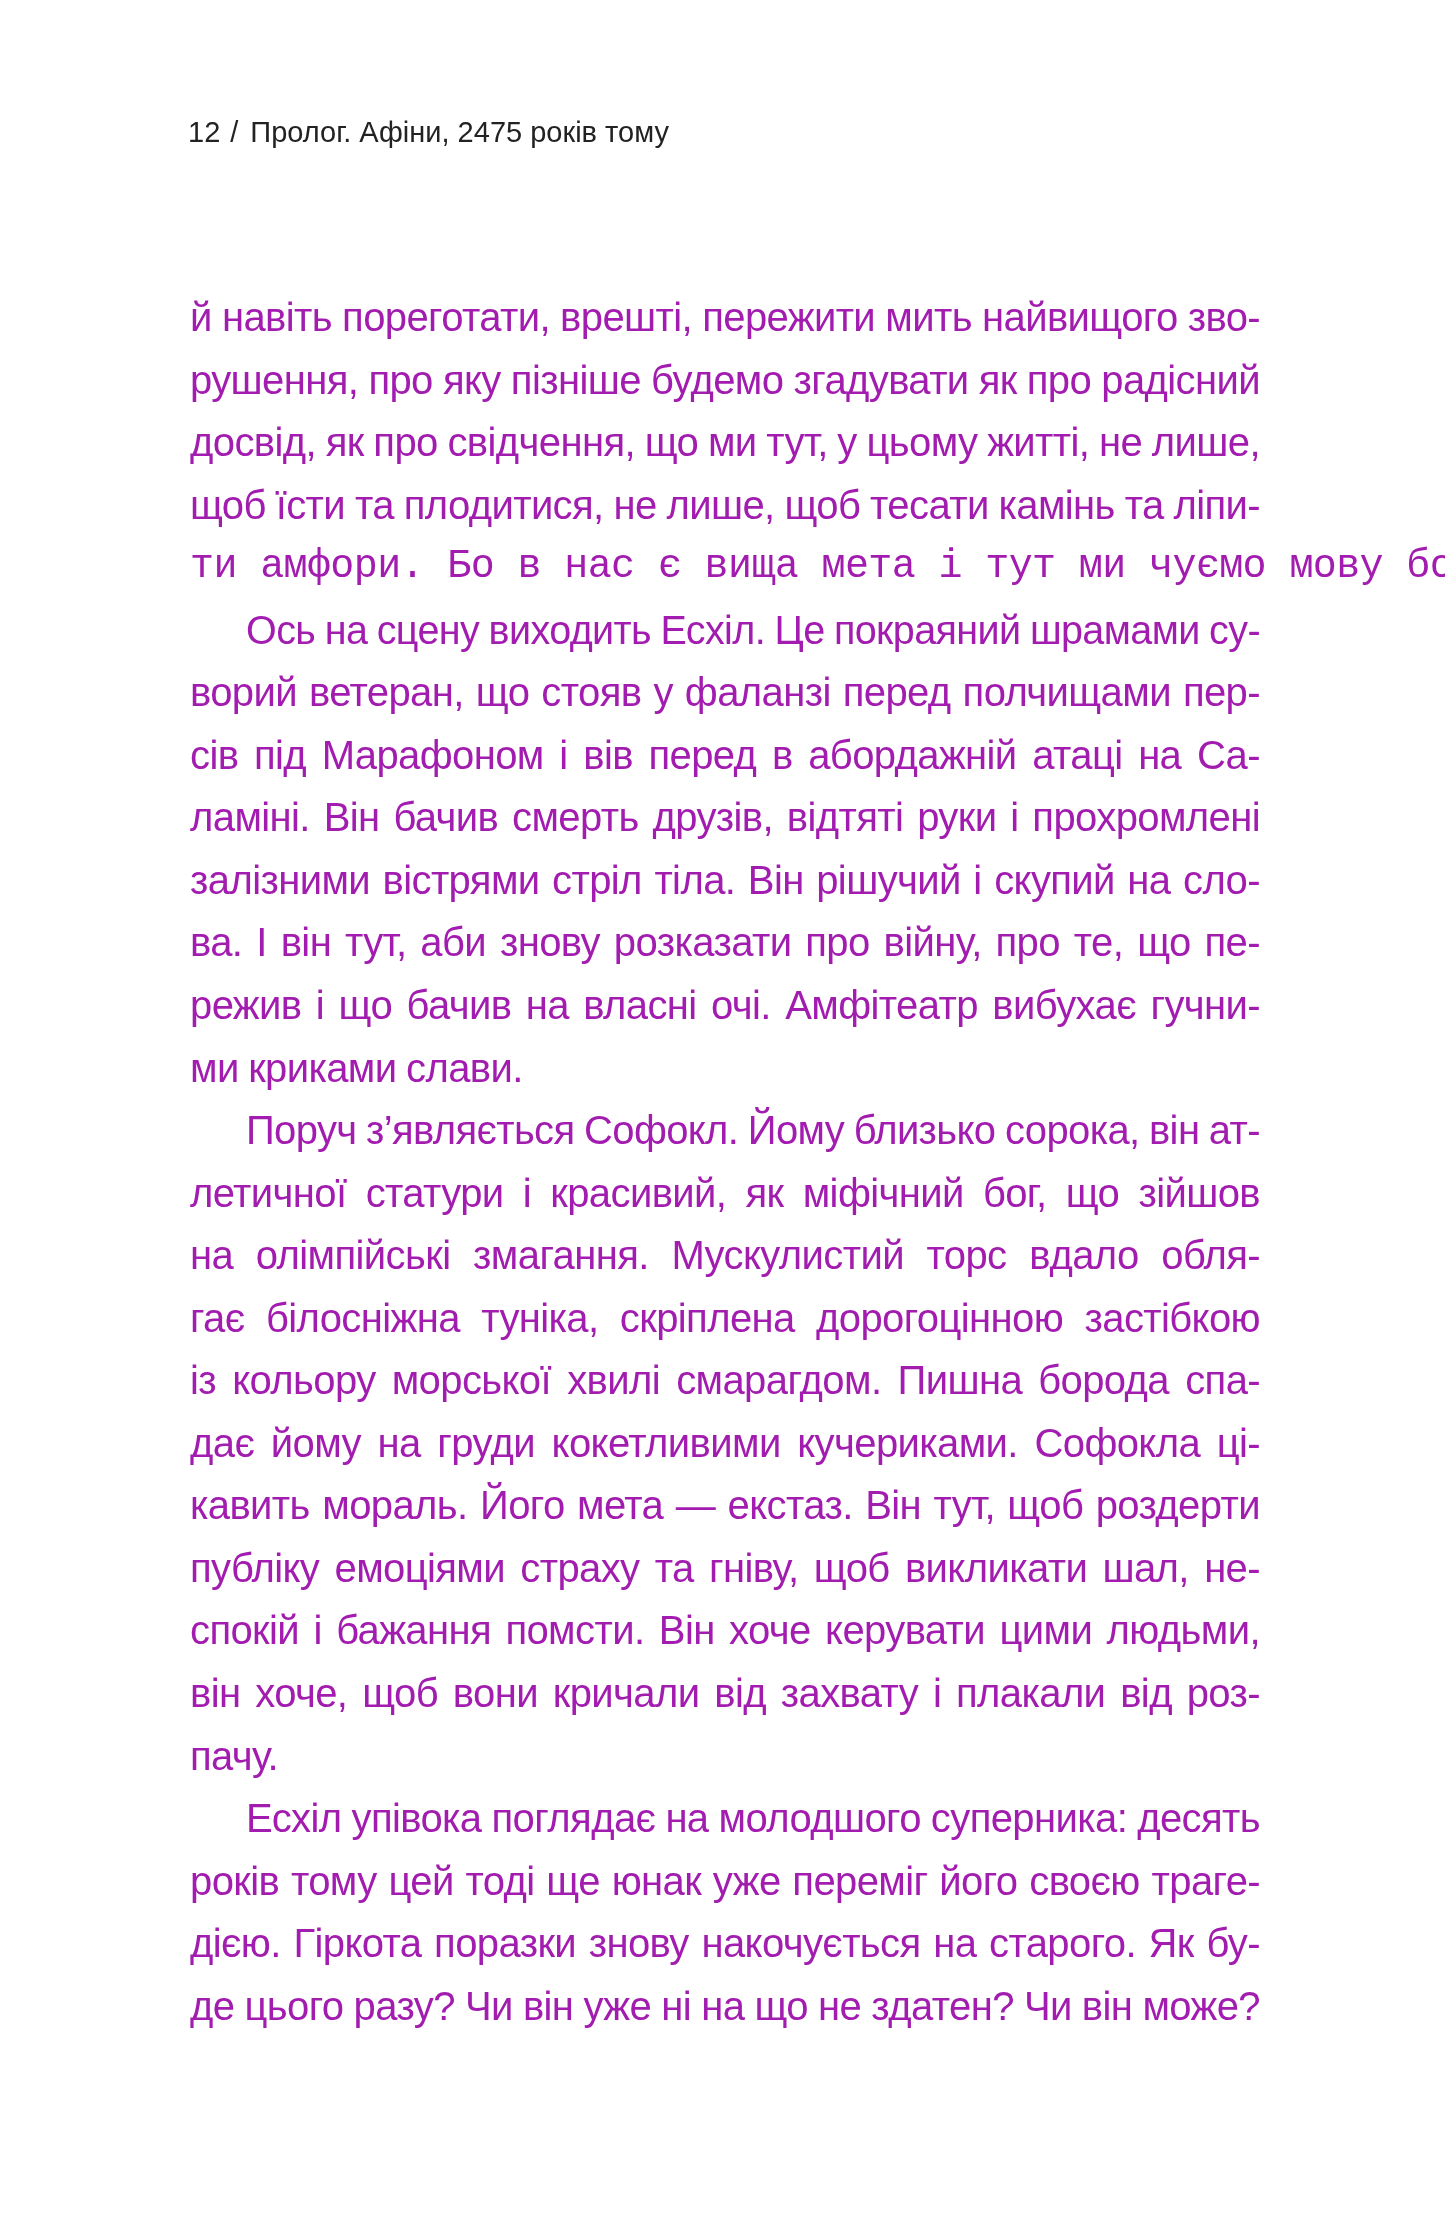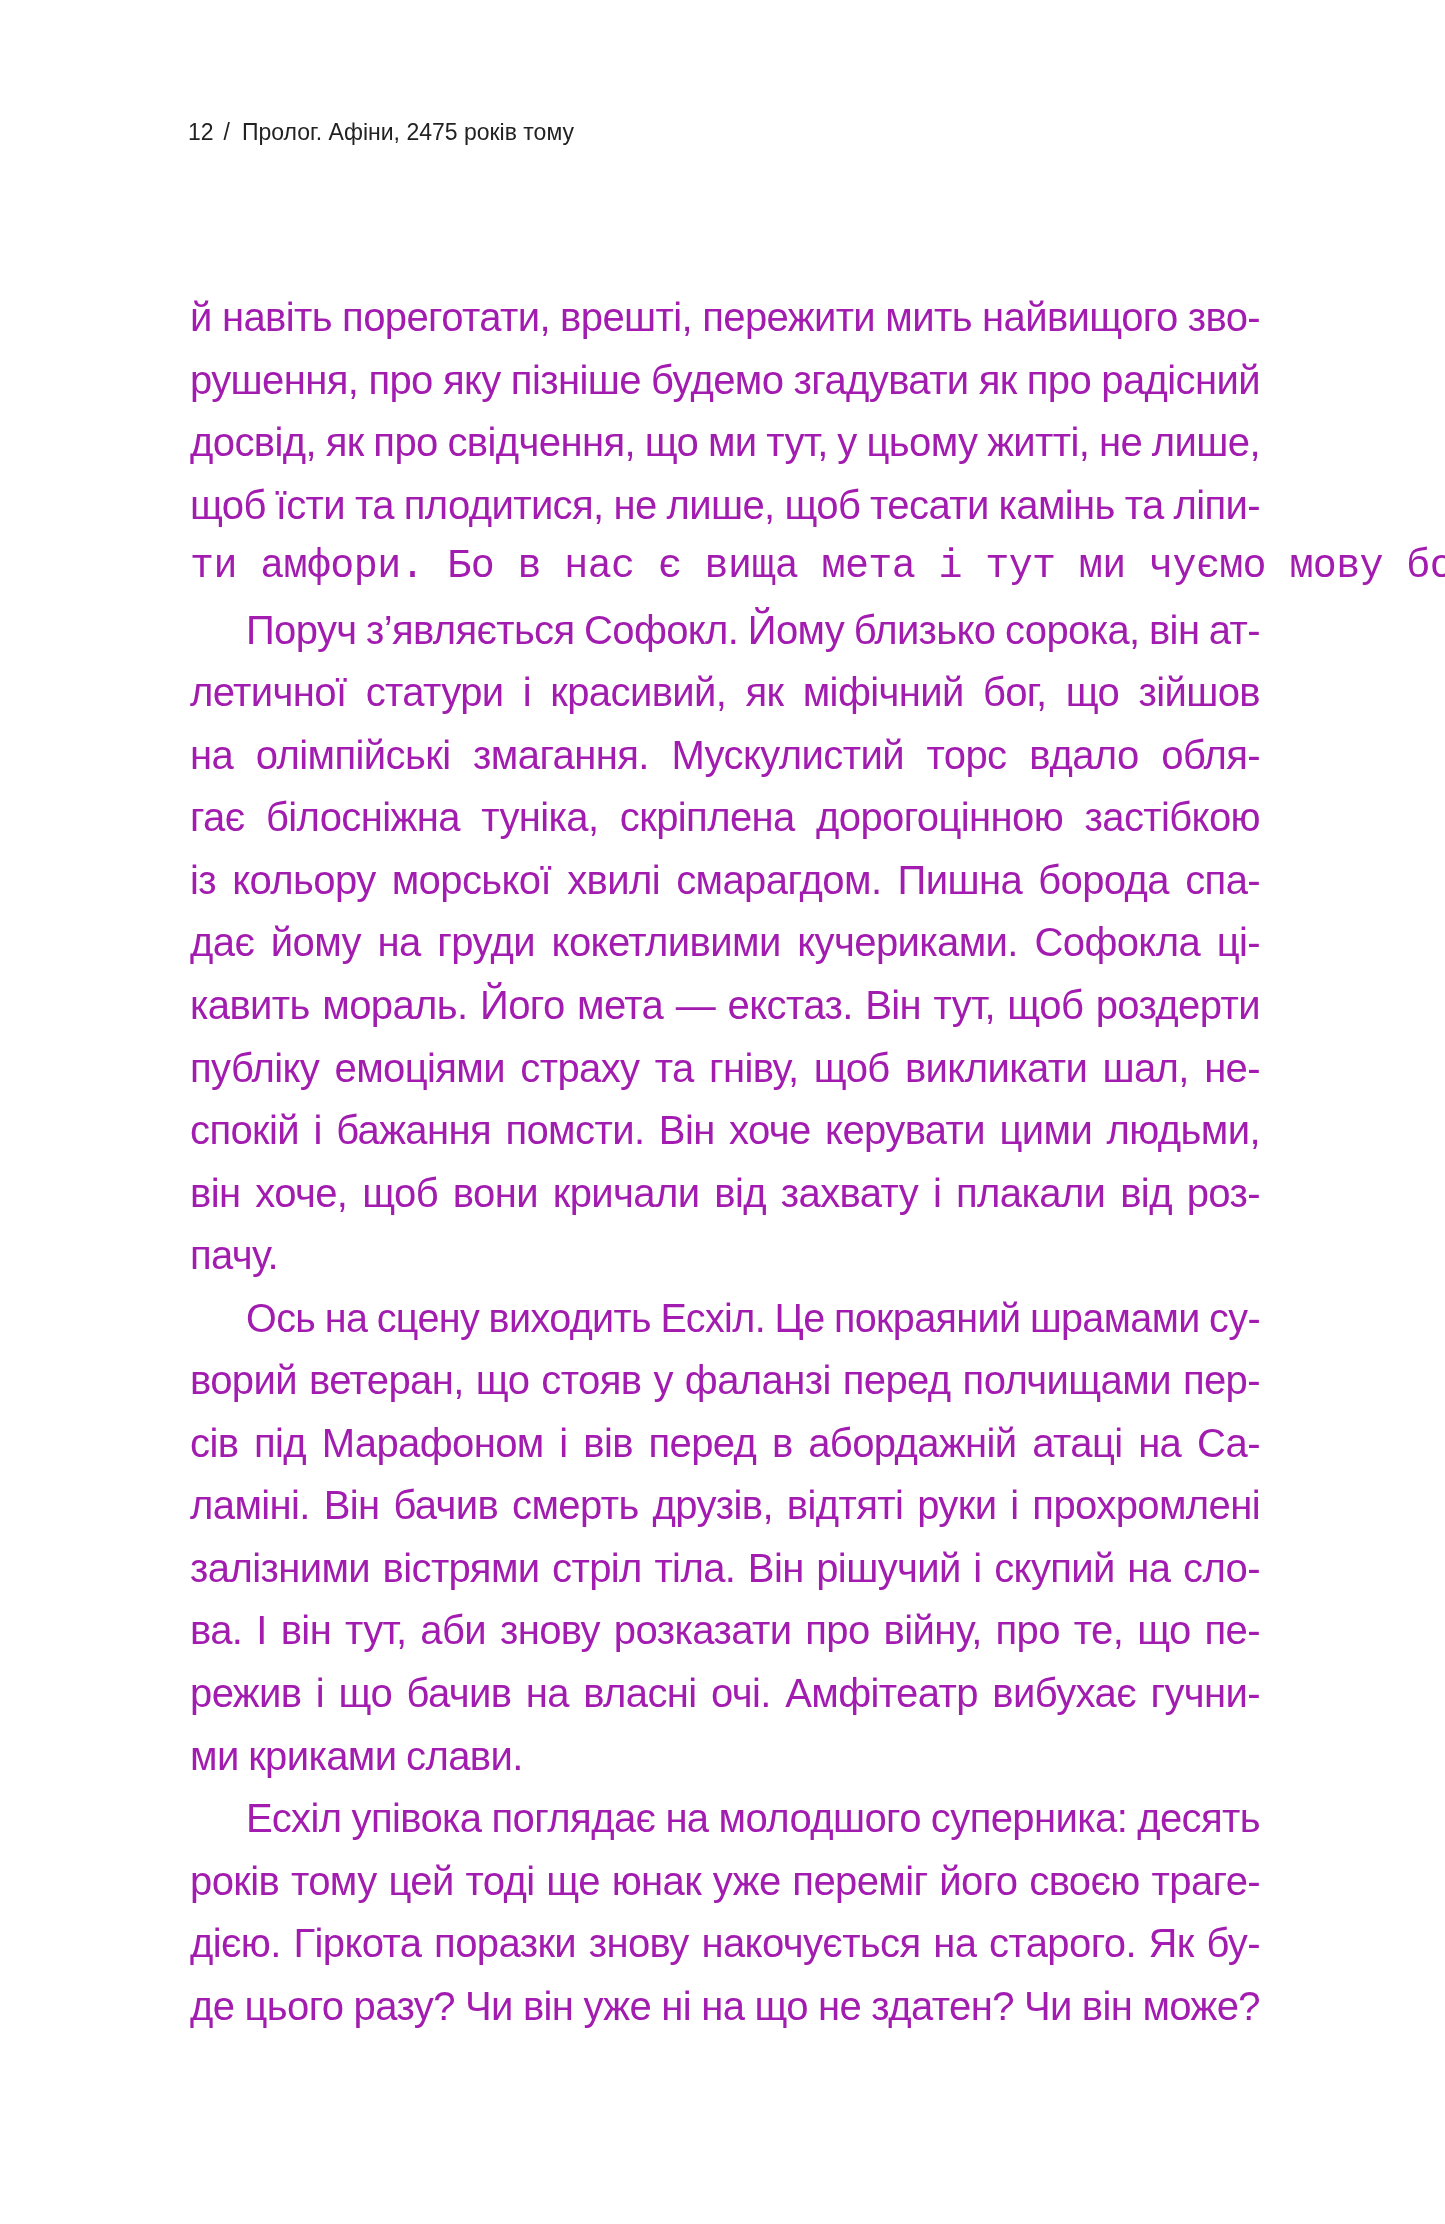--- a/index.html
+++ b/index.html
@@ -12,21 +12,21 @@
       height: 2224px;
       position: relative;
       overflow: hidden;
       color: #1e1e1e;
       font-family: "Liberation Sans", "DejaVu Sans", sans-serif;
     }
     .running-head {
       position: absolute;
       left: 188px;
       top: 112px;
-      font-size: 23px;
+      font-size: 29px;
       line-height: 40px;
       color: #222222;
       white-space: pre;
       letter-spacing: 0px;
     }
     .running-head .sep {
       padding: 0 12px 0 10px;
     }
     .body-text {
       position: absolute;
@@ -81,20 +81,47 @@
     <span class="line">
         <span class="line-inner" style="word-spacing: -0.664062px; text-align: right; text-align-last: left;">щоб їсти та плодитися, не лише, щоб тесати камінь та ліпи-</span>
       </span>
     <span class="line">
         <span class="line-inner" style="word-spacing: -0.0504808px; text-align: left; text-align-last: left; font-family: Liberation Mono, monospace;">ти амфори. Бо в нас є вища мета і тут ми чуємо мову богів.</span>
       </span>
   </div>
 
   <div>
     <span class="line indent">
+        <span class="line-inner" style="transform: scaleX(0.987537); transform-origin: left center; width: 1026.8px; text-align: left; text-align-last: left;">Ось на сцену виходить Есхіл. Це покраяний шрамами су-</span>
+      </span>
+    <span class="line">
+        <span class="line-inner" style="word-spacing: 1.52148px; text-align: left; text-align-last: left;">ворий ветеран, що стояв у фаланзі перед полчищами пер-</span>
+      </span>
+    <span class="line">
+        <span class="line-inner" style="word-spacing: 5.10313px; text-align: left; text-align-last: left;">сів під Марафоном і вів перед в абордажній атаці на Са-</span>
+      </span>
+    <span class="line">
+        <span class="line-inner" style="word-spacing: 3.31641px; text-align: left; text-align-last: left;">ламіні. Він бачив смерть друзів, відтяті руки і прохромлені</span>
+      </span>
+    <span class="line">
+        <span class="line-inner" style="word-spacing: 2.02257px; text-align: left; text-align-last: left;">залізними вістрями стріл тіла. Він рішучий і скупий на сло-</span>
+      </span>
+    <span class="line">
+        <span class="line-inner" style="word-spacing: 3.39453px; text-align: left; text-align-last: left;">ва. І він тут, аби знову розказати про війну, про те, що пе-</span>
+      </span>
+    <span class="line">
+        <span class="line-inner" style="word-spacing: 3.92361px; text-align: left; text-align-last: left;">режив і що бачив на власні очі. Амфітеатр вибухає гучни-</span>
+      </span>
+    <span class="line last">
+        <span class="line-inner">ми криками слави.</span>
+      </span>
+  </div>
+
+  <div>
+    <span class="line indent">
         <span class="line-inner" style="transform: scaleX(0.998569); transform-origin: left center; width: 1015.45px; text-align: left; text-align-last: left;">Поруч з’являється Софокл. Йому близько сорока, він ат-</span>
       </span>
     <span class="line">
         <span class="line-inner" style="word-spacing: 8.70703px; text-align: left; text-align-last: left;">летичної статури і красивий, як міфічний бог, що зійшов</span>
       </span>
     <span class="line">
         <span class="line-inner" style="word-spacing: 12.1693px; text-align: left; text-align-last: left;">на олімпійські змагання. Мускулистий торс вдало обля-</span>
       </span>
     <span class="line">
         <span class="line-inner" style="word-spacing: 10.8594px; text-align: left; text-align-last: left;">гає білосніжна туніка, скріплена дорогоцінною застібкою</span>
@@ -117,47 +144,20 @@
     <span class="line">
         <span class="line-inner" style="word-spacing: 4.31406px; text-align: left; text-align-last: left;">він хоче, щоб вони кричали від захвату і плакали від роз-</span>
       </span>
     <span class="line last">
         <span class="line-inner">пачу.</span>
       </span>
   </div>
 
   <div>
     <span class="line indent">
-        <span class="line-inner" style="transform: scaleX(0.987537); transform-origin: left center; width: 1026.8px; text-align: left; text-align-last: left;">Ось на сцену виходить Есхіл. Це покраяний шрамами су-</span>
-      </span>
-    <span class="line">
-        <span class="line-inner" style="word-spacing: 1.52148px; text-align: left; text-align-last: left;">ворий ветеран, що стояв у фаланзі перед полчищами пер-</span>
-      </span>
-    <span class="line">
-        <span class="line-inner" style="word-spacing: 5.10313px; text-align: left; text-align-last: left;">сів під Марафоном і вів перед в абордажній атаці на Са-</span>
-      </span>
-    <span class="line">
-        <span class="line-inner" style="word-spacing: 3.31641px; text-align: left; text-align-last: left;">ламіні. Він бачив смерть друзів, відтяті руки і прохромлені</span>
-      </span>
-    <span class="line">
-        <span class="line-inner" style="word-spacing: 2.02257px; text-align: left; text-align-last: left;">залізними вістрями стріл тіла. Він рішучий і скупий на сло-</span>
-      </span>
-    <span class="line">
-        <span class="line-inner" style="word-spacing: 3.39453px; text-align: left; text-align-last: left;">ва. І він тут, аби знову розказати про війну, про те, що пе-</span>
-      </span>
-    <span class="line">
-        <span class="line-inner" style="word-spacing: 3.92361px; text-align: left; text-align-last: left;">режив і що бачив на власні очі. Амфітеатр вибухає гучни-</span>
-      </span>
-    <span class="line last">
-        <span class="line-inner">ми криками слави.</span>
-      </span>
-  </div>
-
-  <div>
-    <span class="line indent">
         <span class="line-inner" style="word-spacing: -0.484375px; text-align: left; text-align-last: left;">Есхіл упівока поглядає на молодшого суперника: десять</span>
       </span>
     <span class="line">
         <span class="line-inner" style="word-spacing: 1.28906px; text-align: left; text-align-last: left;">років тому цей тоді ще юнак уже переміг його своєю траге-</span>
       </span>
     <span class="line">
         <span class="line-inner" style="word-spacing: 2.15625px; text-align: center; text-align-last: left;">дією. Гіркота поразки знову накочується на старого. Як бу-</span>
       </span>
     <span class="line">
         <span class="line-inner" style="word-spacing: -0.372596px; text-align: left; text-align-last: left;">де цього разу? Чи він уже ні на що не здатен? Чи він може?</span>

